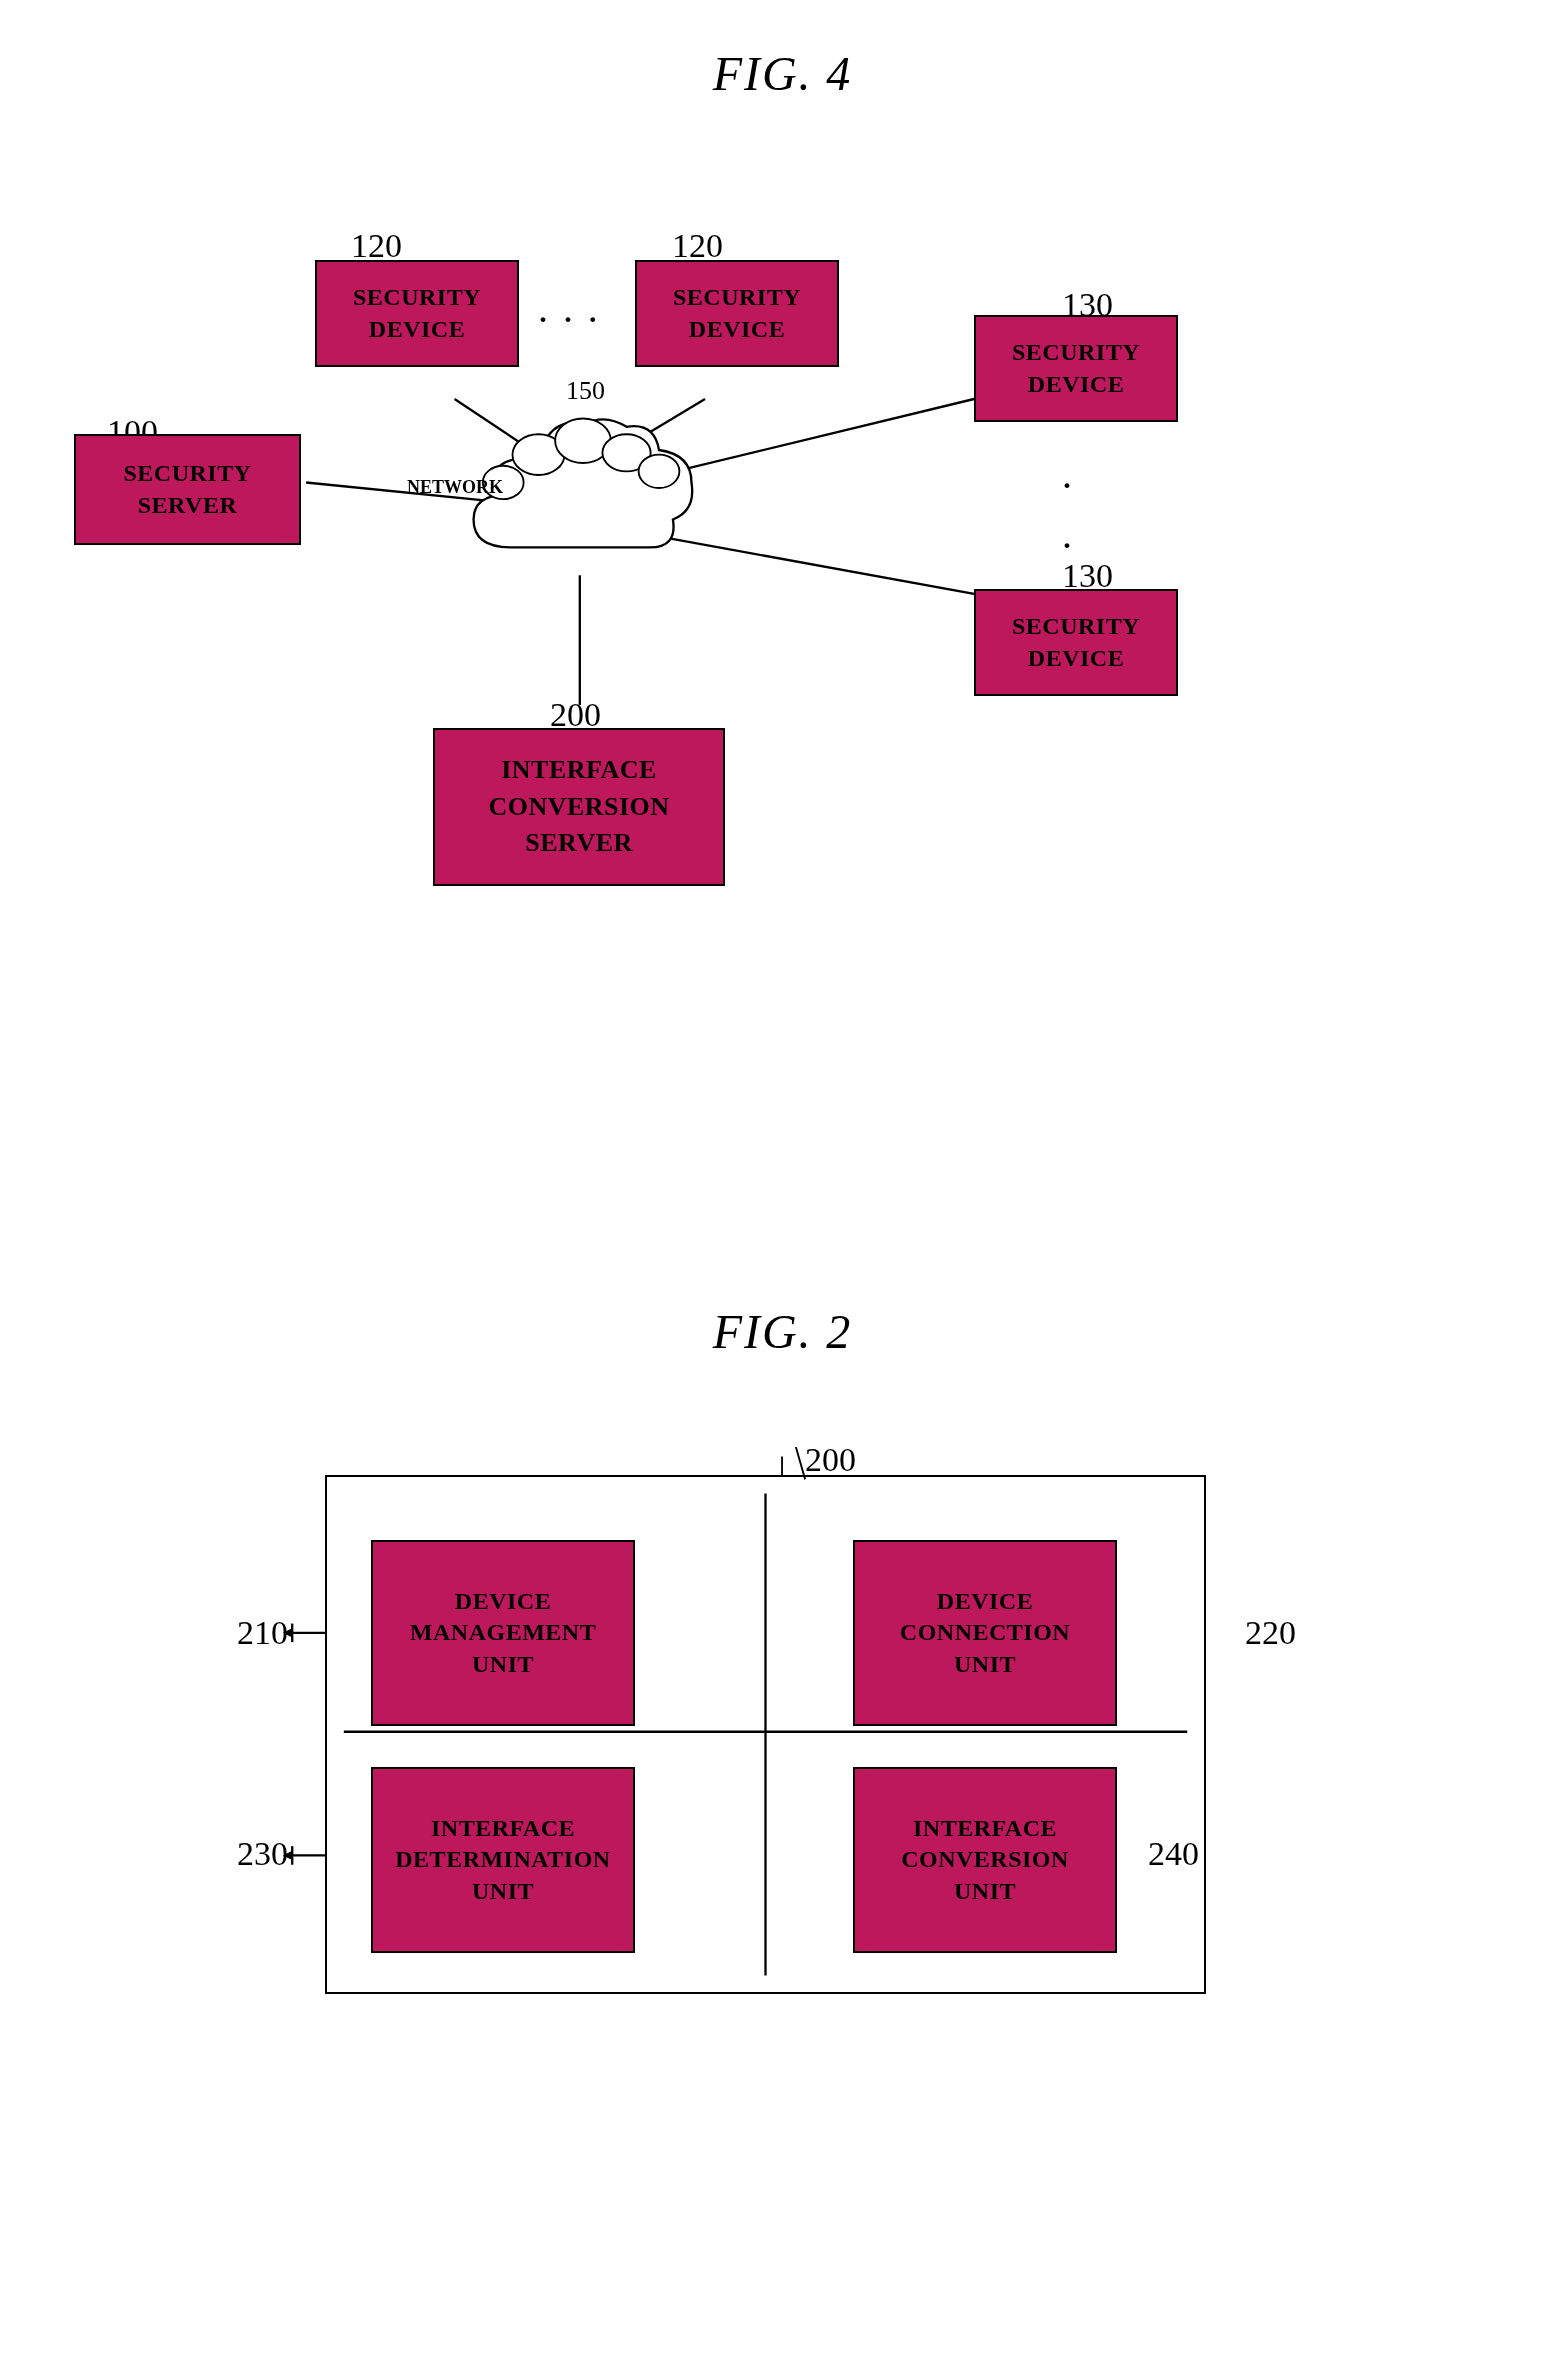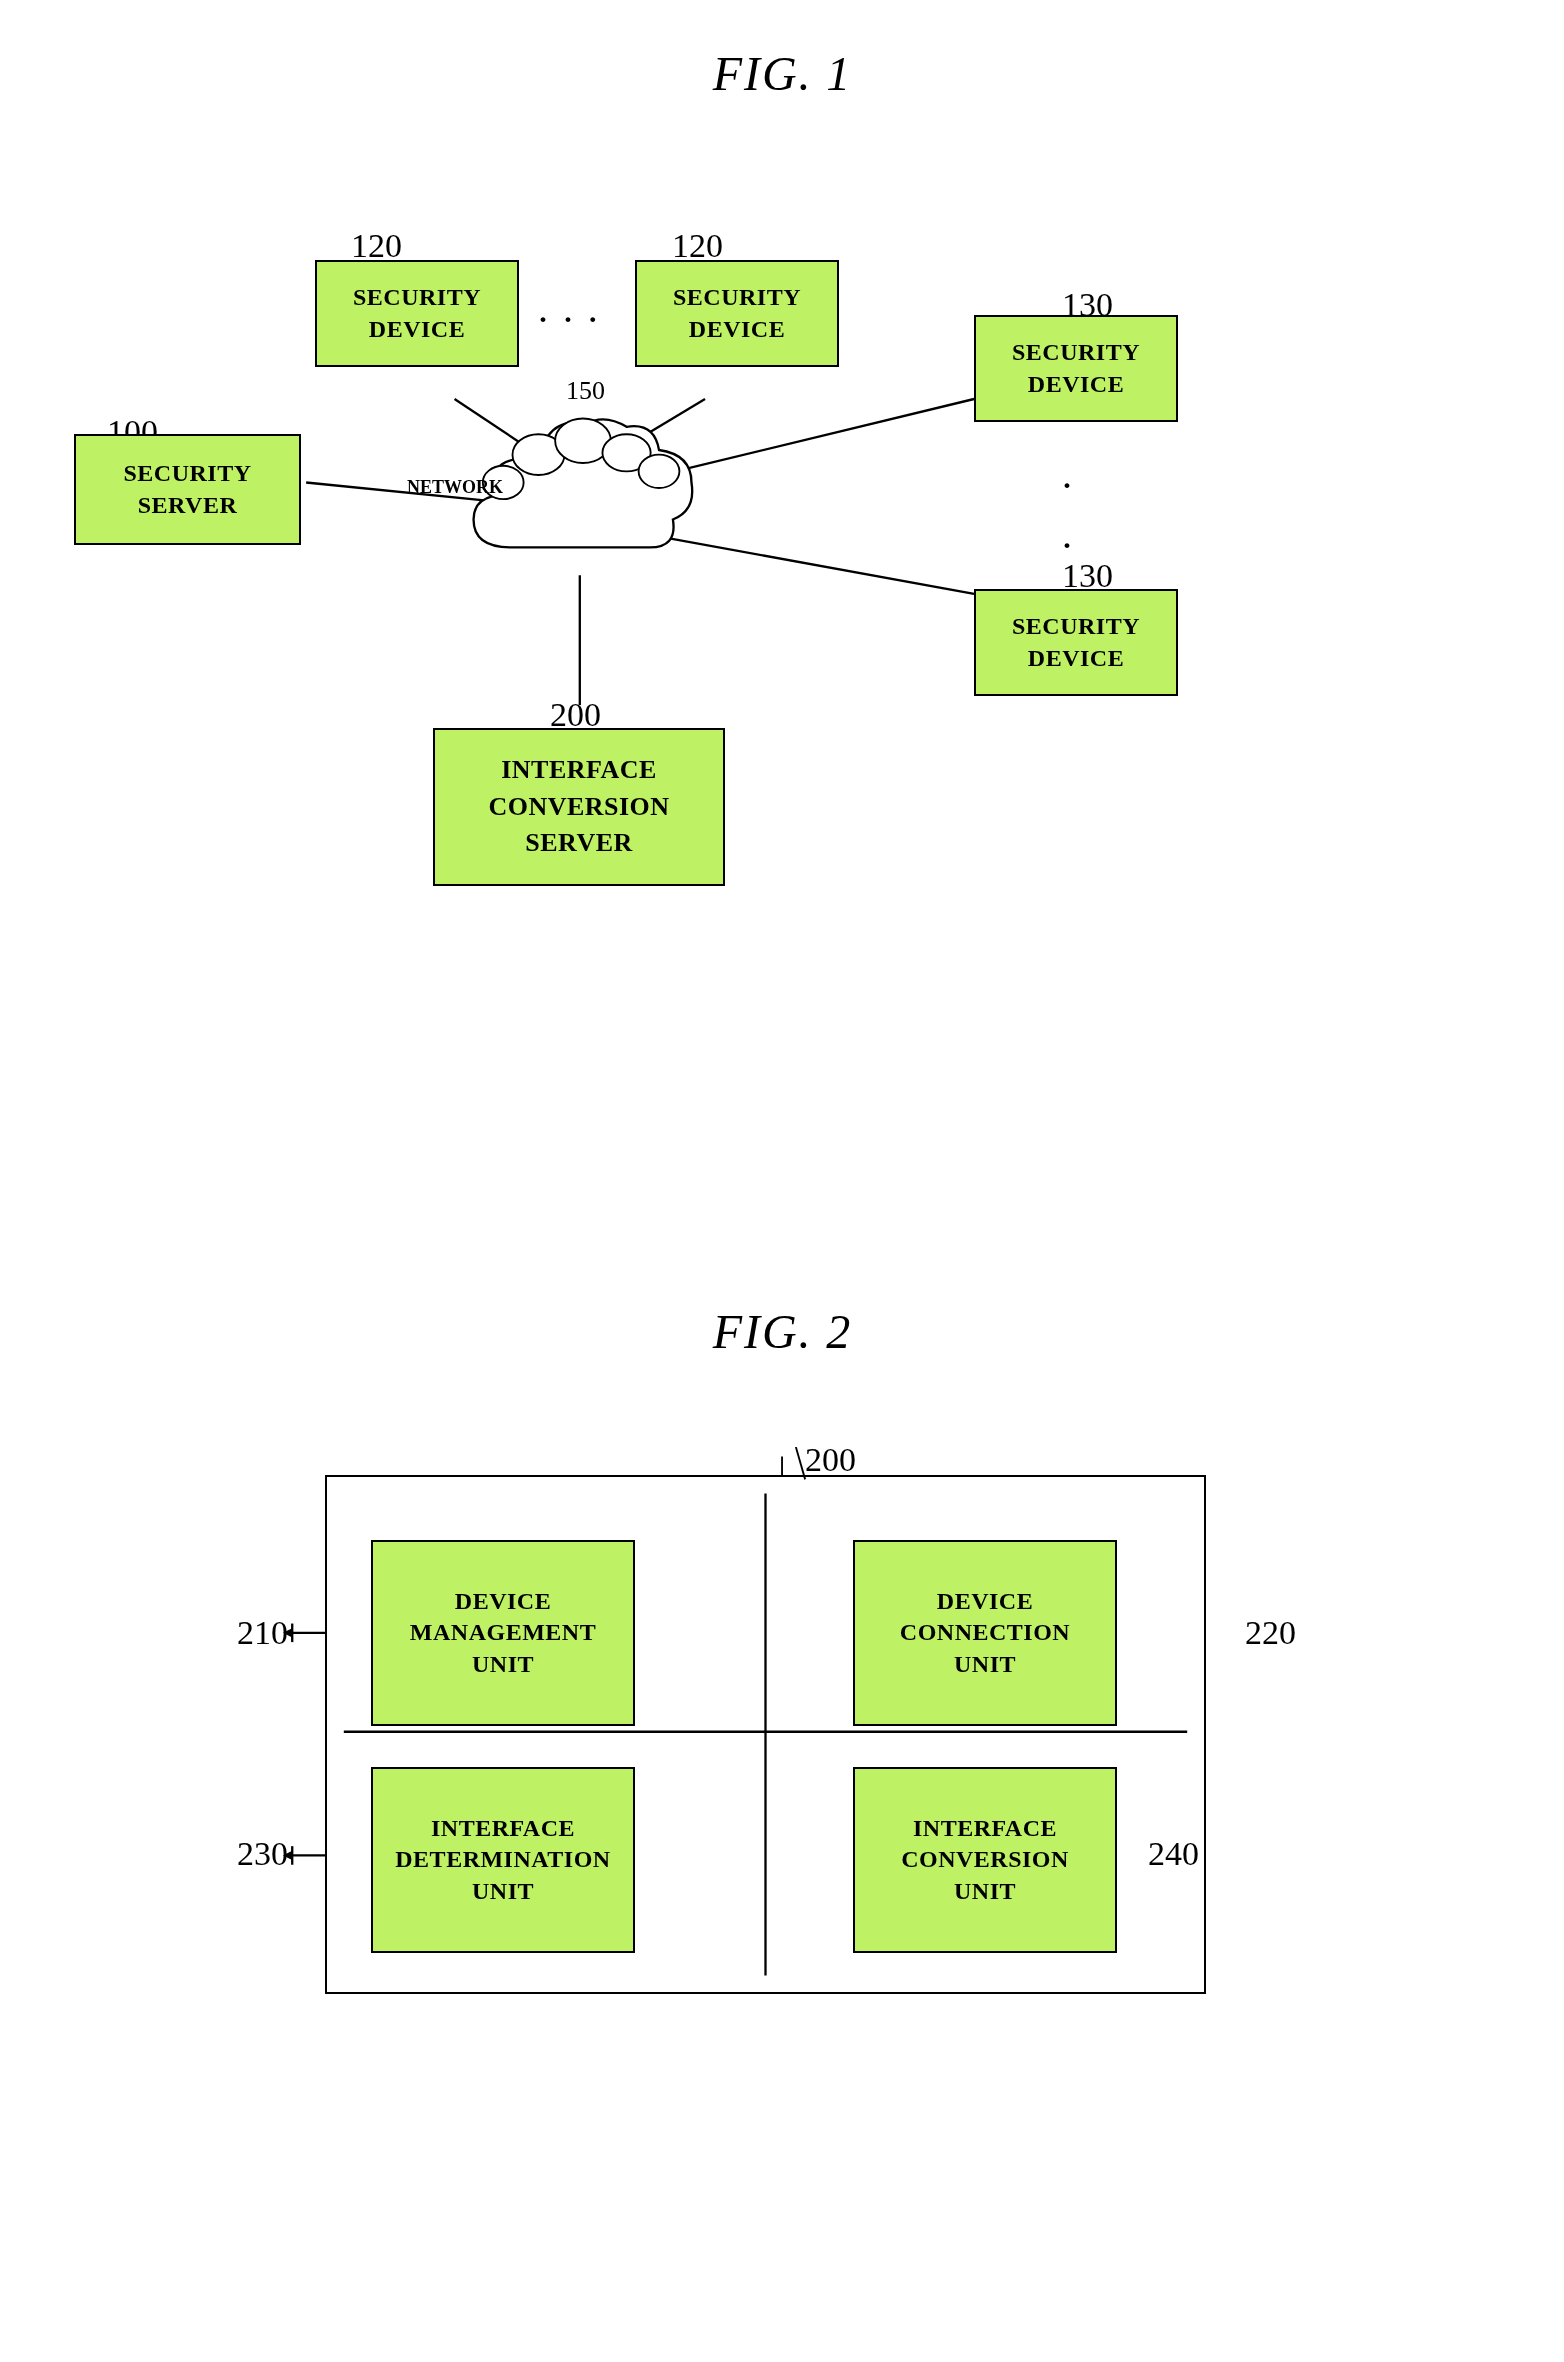--- a/index.html
+++ b/index.html
@@ -28,21 +28,21 @@
       font-size: 48px;
       font-style: italic;
       font-weight: normal;
       letter-spacing: 1.9px;
     }
 
     
     .box {
       position: absolute;
       border: 2.8px solid #000;
-      background: #bef264;
+      background: #be185d;
       display: flex;
       align-items: center;
       justify-content: center;
       text-align: center;
       font-size: 24px;
       font-weight: bold;
       line-height: 1.3;
       letter-spacing: 0.5px;
     }
 
@@ -98,21 +98,21 @@
       font-weight: bold;
       letter-spacing: 3.7px;
       line-height: 1.6;
     }
   </style>
 </head>
 <body>
 
 <div class="page">
 
-  <div class="fig1-title">FIG. 1</div>
+  <div class="fig1-title">FIG. 4</div>
 
   <svg class="lines-svg" xmlns="http://www.w3.org/2000/svg" viewBox="0 0 1687 2547" width="1565" height="2363">
 
     <line x1="330" y1="520" x2="530" y2="540" stroke="#000" stroke-width="2.5"></line>
 
     <line x1="490" y1="430" x2="580" y2="490" stroke="#000" stroke-width="2.5"></line>
 
     <line x1="760" y1="430" x2="660" y2="490" stroke="#000" stroke-width="2.5"></line>
 
     <line x1="1050" y1="430" x2="720" y2="510" stroke="#000" stroke-width="2.5"></line>

